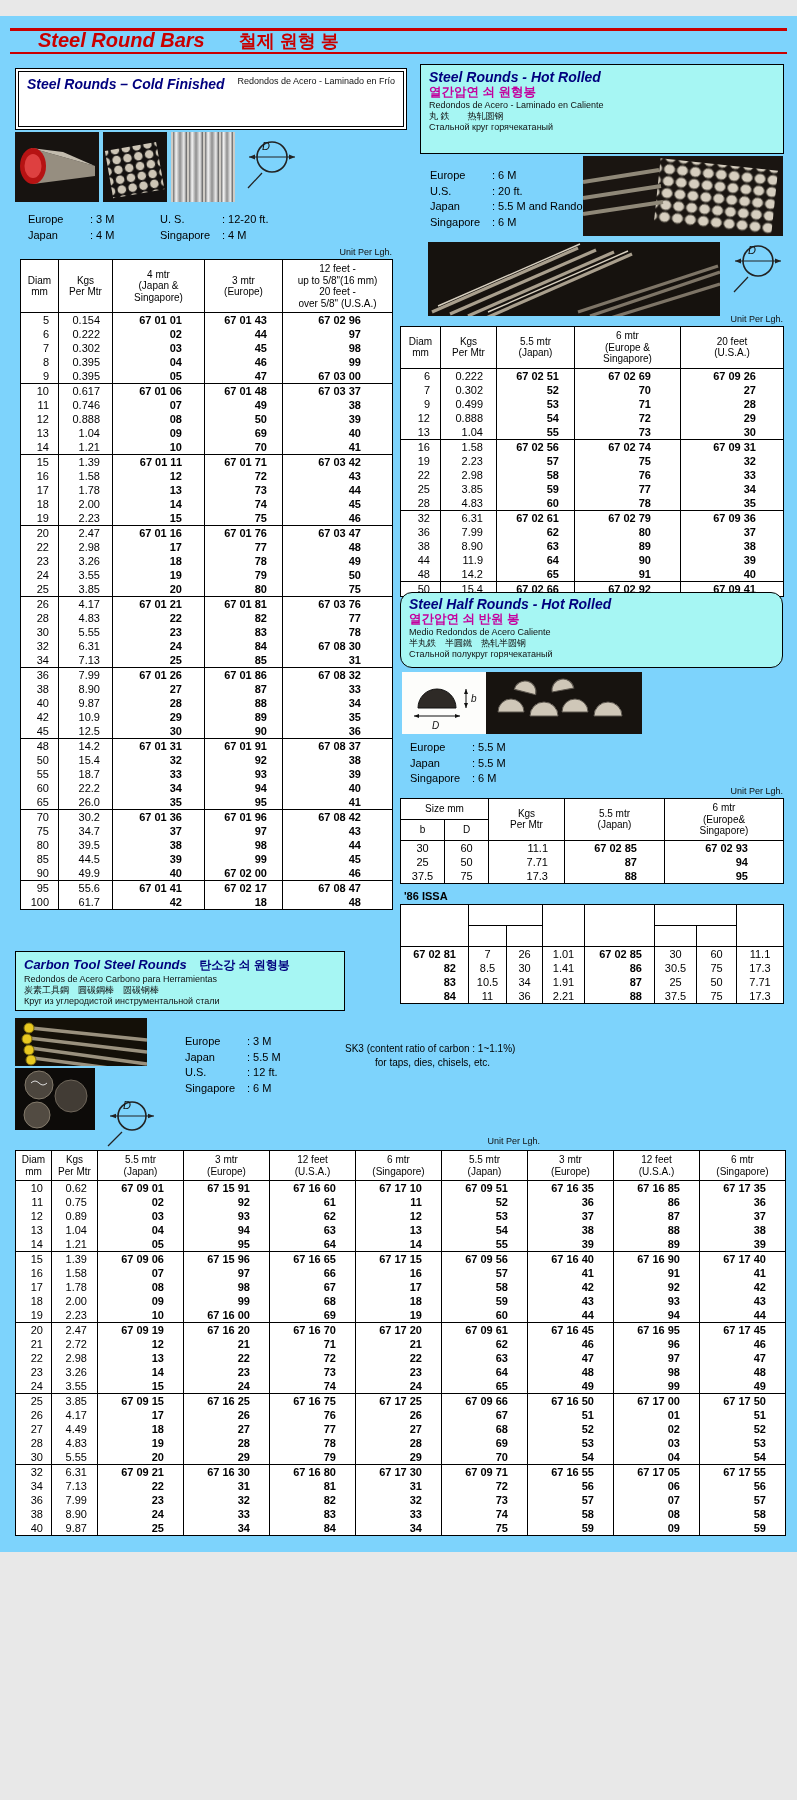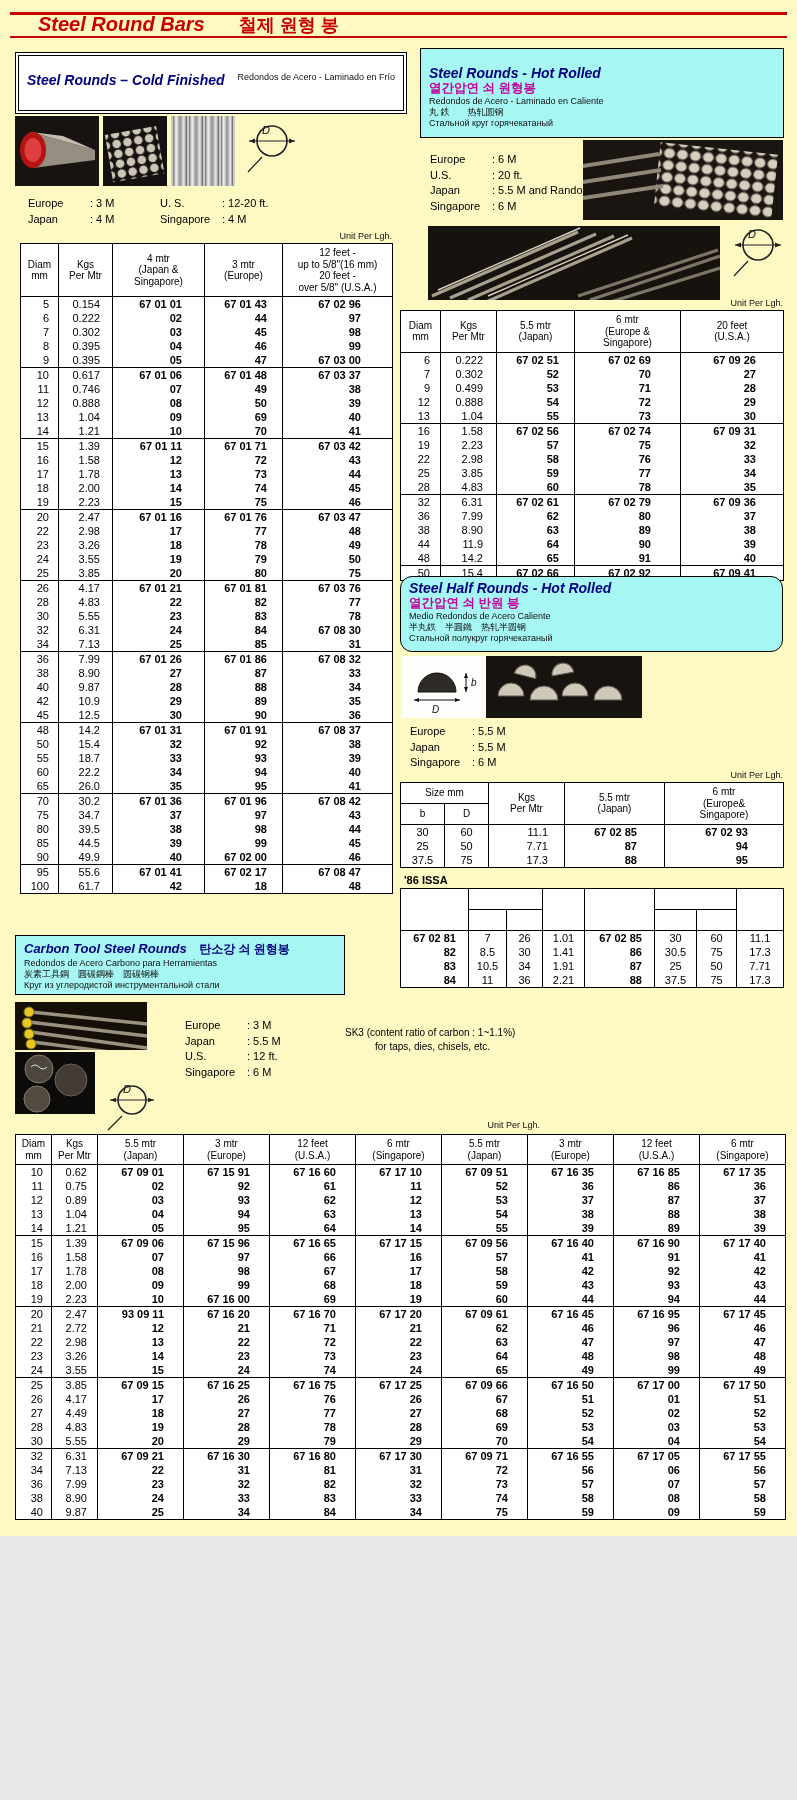--- a/index.html
+++ b/index.html
@@ -1,24 +1,24 @@
 <!DOCTYPE html>
 <html><head>
 <meta charset="utf-8">
 <style>
   * { margin:0; padding:0; box-sizing:border-box; }
   body { font-family:"Liberation Sans","DejaVu Sans",sans-serif; background:#e8e8e8; }
-  .page { position:relative; width:797px; height:1536px; background:#fef9c3; margin:0 auto; overflow:hidden; }
+  .page { position:relative; width:797px; height:1536px; background:#7dd3fc; margin:16px auto; overflow:hidden; }
   .abs { position:absolute; }
 
   .rule-red { background:#c90000; }
   .page-title-en { color:#c90000; font-weight:bold; font-style:italic; font-size:20px; }
   .page-title-ko { color:#c90000; font-weight:bold; font-size:18px; margin-left:34px; }
 
-  .secbox { border:1.6px solid #000; padding:16px 8px; }
+  .secbox { border:1.6px solid #000; padding:4px 8px; }
   .secbox.double { border:4px double #000; background:#fff; }
   .secbox.cyan { background:#a6f6f3; }
   .box-title { color:#00007e; font-weight:bold; font-style:italic; font-size:14px; line-height:16px; }
   .box-ko { color:#c4009e; font-weight:bold; font-size:12.5px; line-height:15px; }
   .box-ko-navy { color:#00007e; font-weight:bold; font-size:12.5px; }
   .small { font-size:9px; line-height:11px; color:#111; }
 
   .len-row { display:flex; font-size:11px; line-height:15.5px; color:#000; }
   .len-row .reg { width:62px; }
   .unit { font-size:9px; color:#111; }
@@ -1126,21 +1126,21 @@
           <td class="code">60</td>
           <td class="code">44</td>
           <td class="code">94</td>
           <td class="code">44</td>
         </tr>
       </tbody>
       <tbody>
         <tr>
           <td class="num">20</td>
           <td class="kgs">2.47</td>
-          <td class="code">93 09 11</td>
+          <td class="code">67 09 19</td>
           <td class="code">67 16 20</td>
           <td class="code">67 16 70</td>
           <td class="code">67 17 20</td>
           <td class="code">67 09 61</td>
           <td class="code">67 16 45</td>
           <td class="code">67 16 95</td>
           <td class="code">67 17 45</td>
         </tr>
         <tr>
           <td class="num">21</td>

